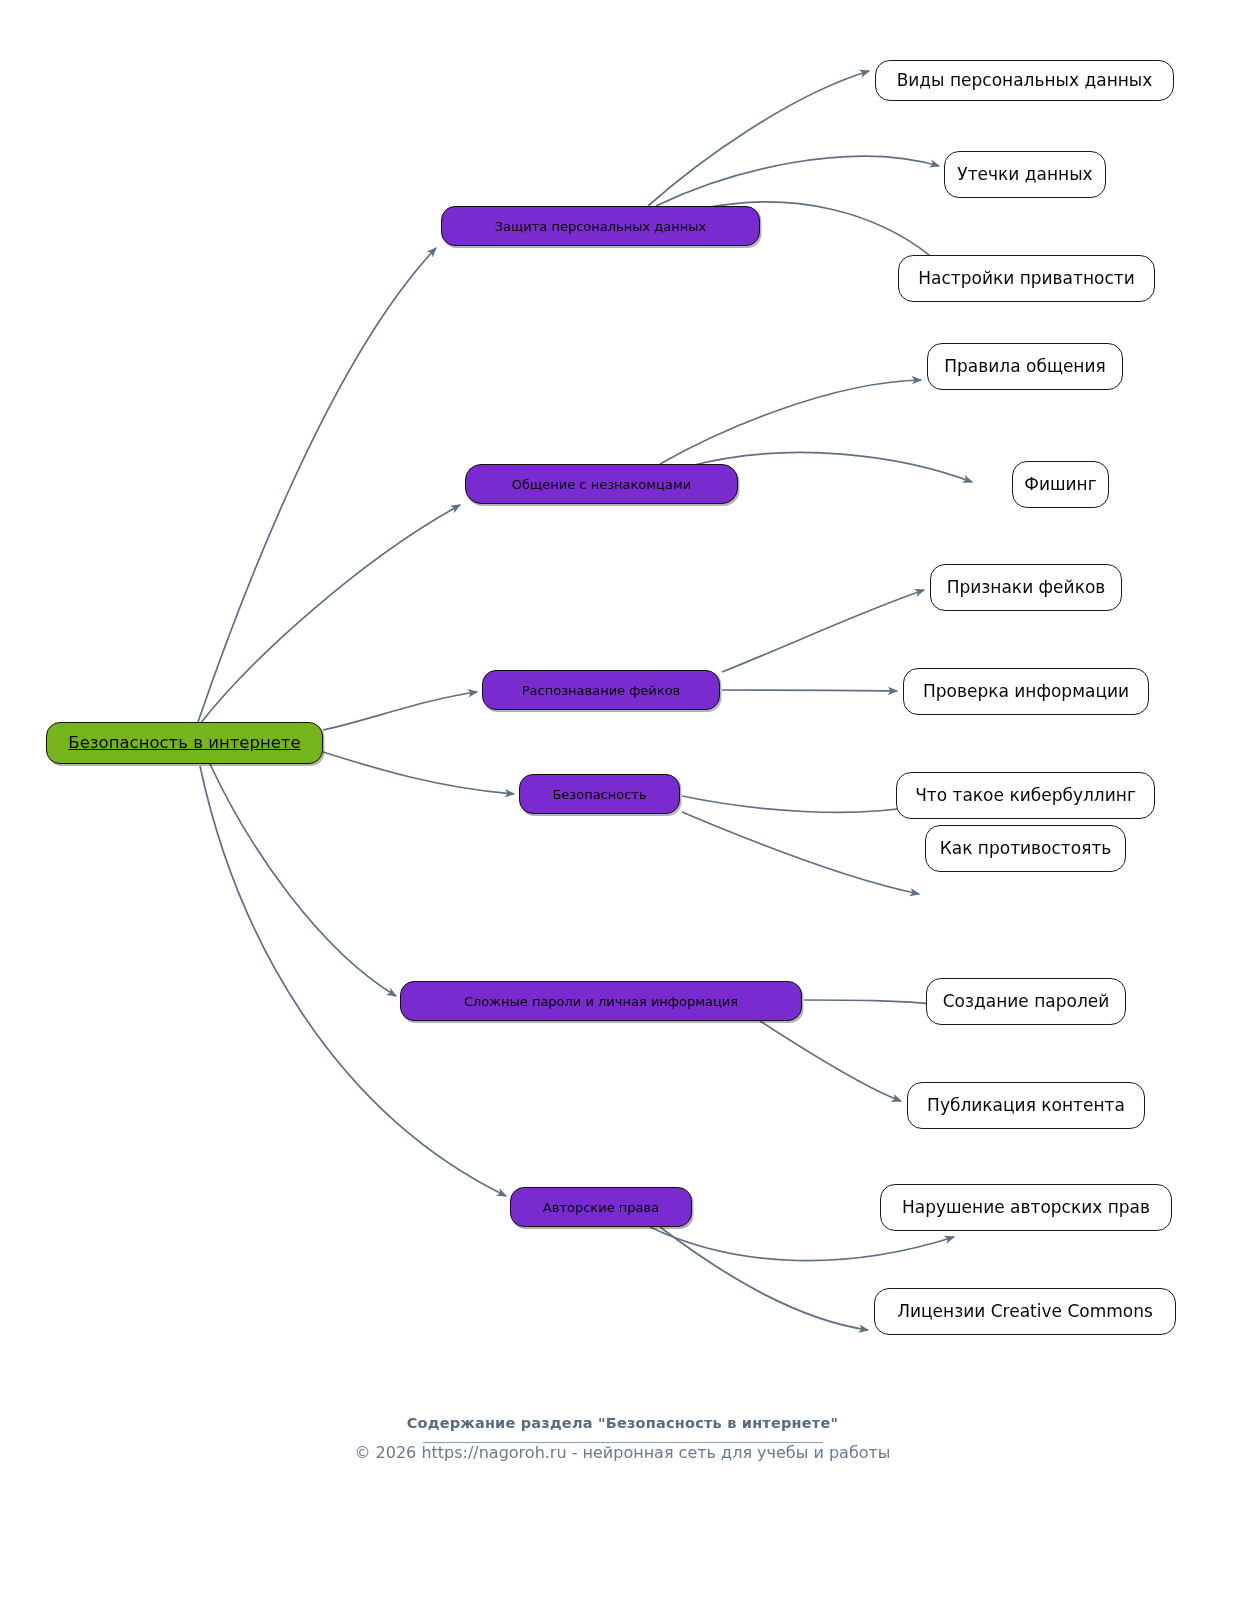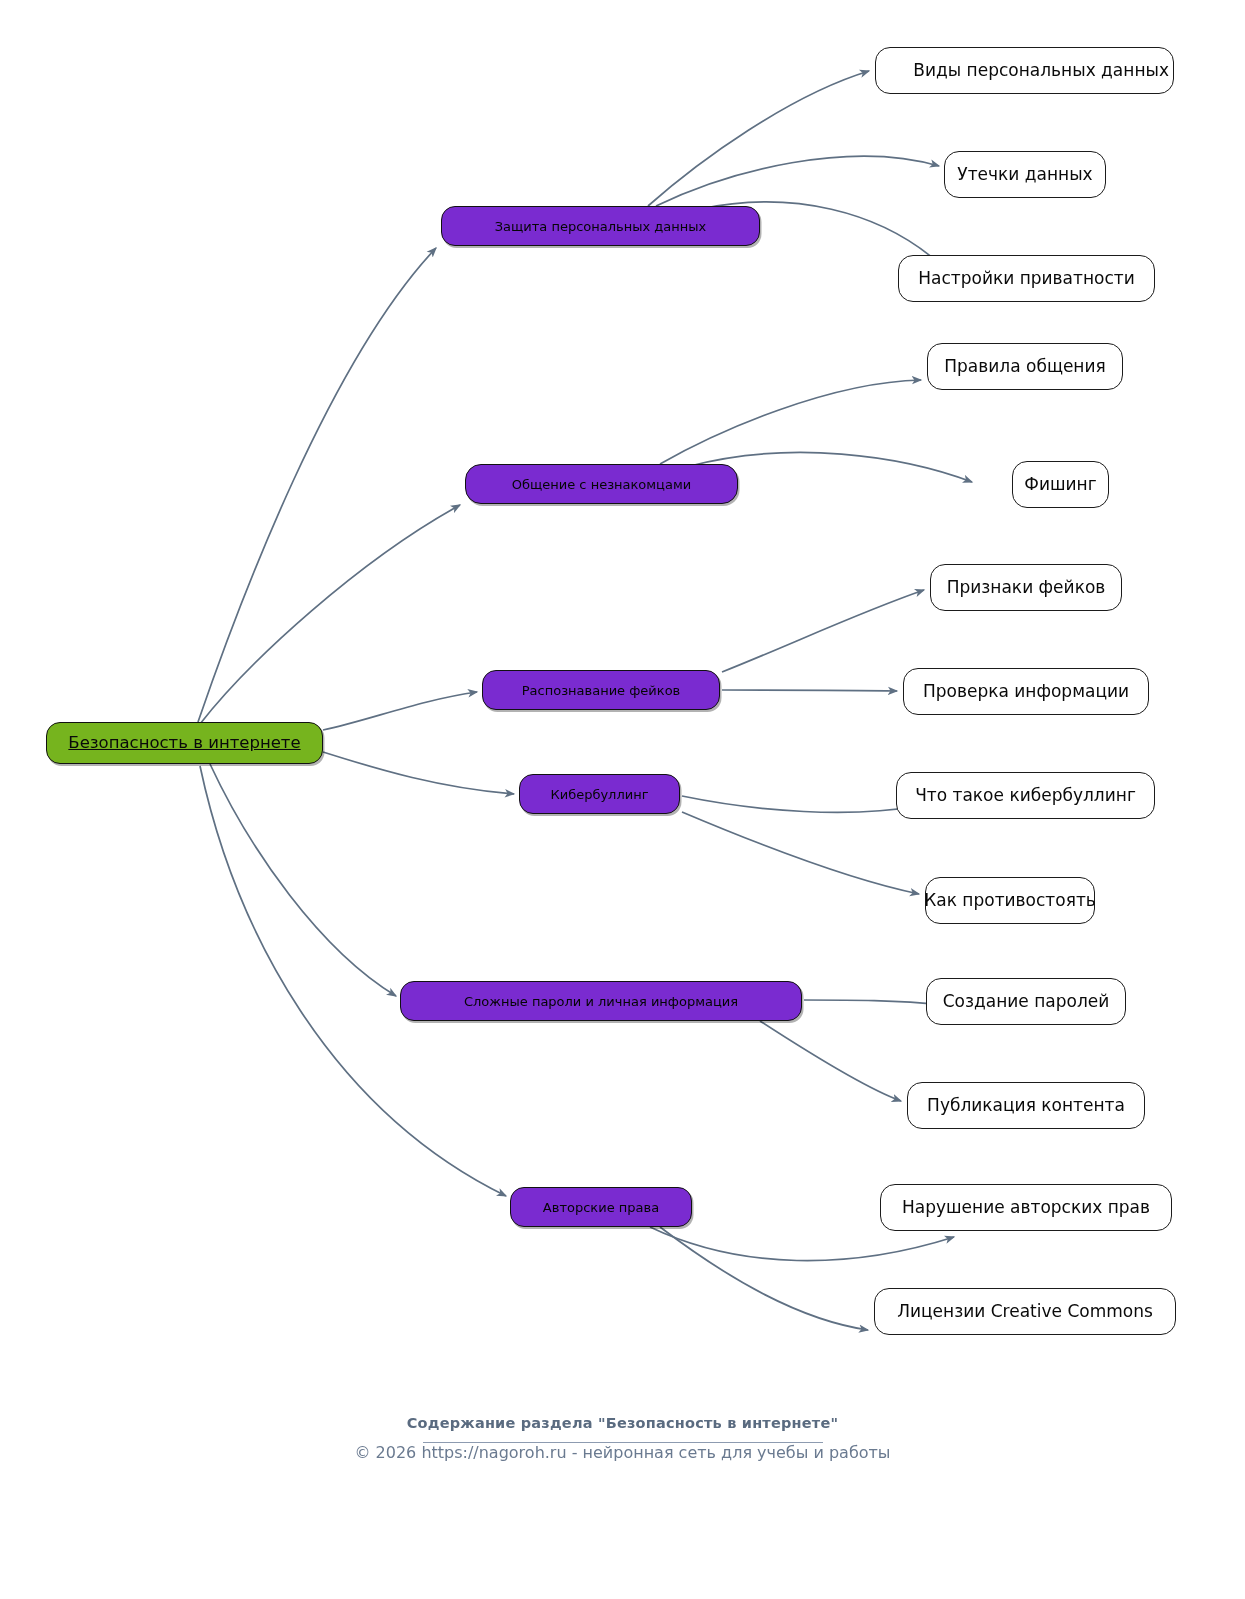--- a/index.html
+++ b/index.html
@@ -143,21 +143,21 @@
       </g>
   </svg>
 
   <div id="node-layer">
       <div class="node node-root" style="left: 46px; top: 722px; width: 277px; height: 42px;">
         <span class="node-label">Безопасность в интернете</span>
       </div>
       <div class="node node-branch" style="left: 441px; top: 206px; width: 319px; height: 40px;">
         <span class="node-label">Защита персональных данных</span>
       </div>
-      <div class="node node-leaf" style="left: 875px; top: 47px; width: 299px; height: 47px; justify-content: flex-end;">
+      <div class="node node-leaf" style="left: 875px; top: 60px; width: 299px; height: 41px;">
         <span class="node-label">Виды персональных данных</span>
       </div>
       <div class="node node-leaf" style="left: 944px; top: 151px; width: 162px; height: 47px;">
         <span class="node-label">Утечки данных</span>
       </div>
       <div class="node node-leaf" style="left: 898px; top: 255px; width: 257px; height: 47px;">
         <span class="node-label">Настройки приватности</span>
       </div>
       <div class="node node-branch" style="left: 465px; top: 464px; width: 273px; height: 40px; border-radius: 16px;">
         <span class="node-label">Общение с незнакомцами</span>
@@ -171,26 +171,26 @@
       <div class="node node-branch" style="left: 482px; top: 670px; width: 238px; height: 40px;">
         <span class="node-label">Распознавание фейков</span>
       </div>
       <div class="node node-leaf" style="left: 930px; top: 564px; width: 192px; height: 47px;">
         <span class="node-label">Признаки фейков</span>
       </div>
       <div class="node node-leaf" style="left: 903px; top: 668px; width: 246px; height: 47px;">
         <span class="node-label">Проверка информации</span>
       </div>
       <div class="node node-branch" style="left: 519px; top: 774px; width: 161px; height: 40px;">
-        <span class="node-label">Кибербуллинг</span>
+        <span class="node-label">Безопасность</span>
       </div>
       <div class="node node-leaf" style="left: 896px; top: 772px; width: 259px; height: 47px;">
         <span class="node-label">Что такое кибербуллинг</span>
       </div>
-      <div class="node node-leaf" style="left: 925px; top: 877px; width: 170px; height: 47px;">
+      <div class="node node-leaf" style="left: 925px; top: 825px; width: 201px; height: 47px;">
         <span class="node-label">Как противостоять</span>
       </div>
       <div class="node node-branch" style="left: 400px; top: 981px; width: 402px; height: 40px;">
         <span class="node-label">Сложные пароли и личная информация</span>
       </div>
       <div class="node node-leaf" style="left: 926px; top: 978px; width: 200px; height: 47px;">
         <span class="node-label">Создание паролей</span>
       </div>
       <div class="node node-leaf" style="left: 907px; top: 1082px; width: 238px; height: 47px;">
         <span class="node-label">Публикация контента</span>

